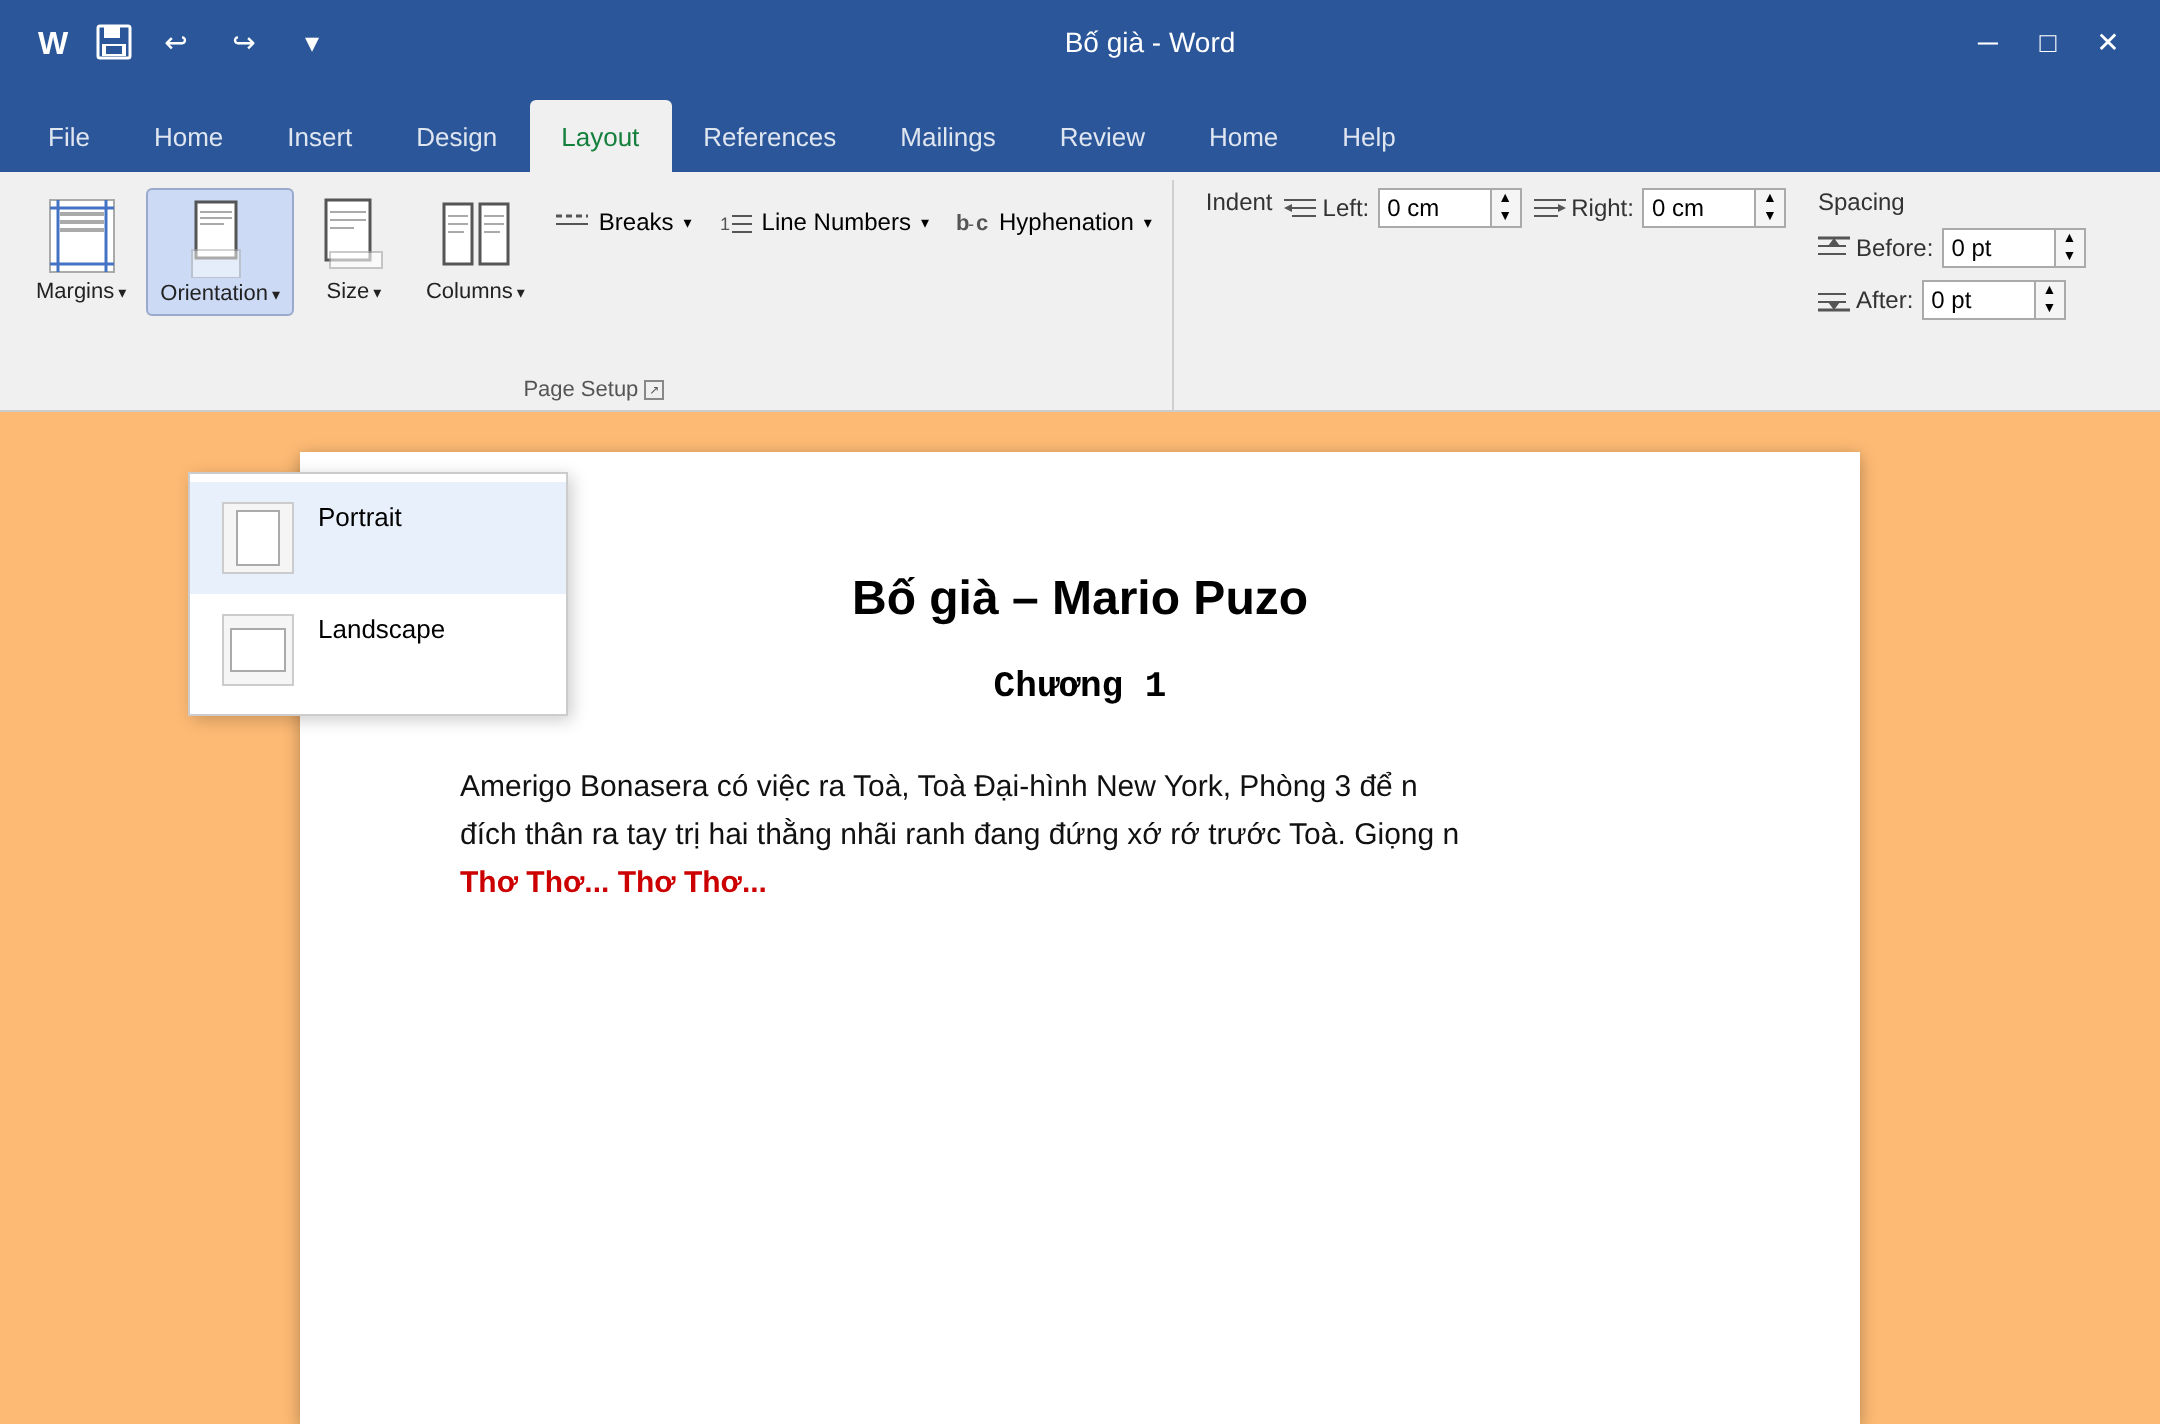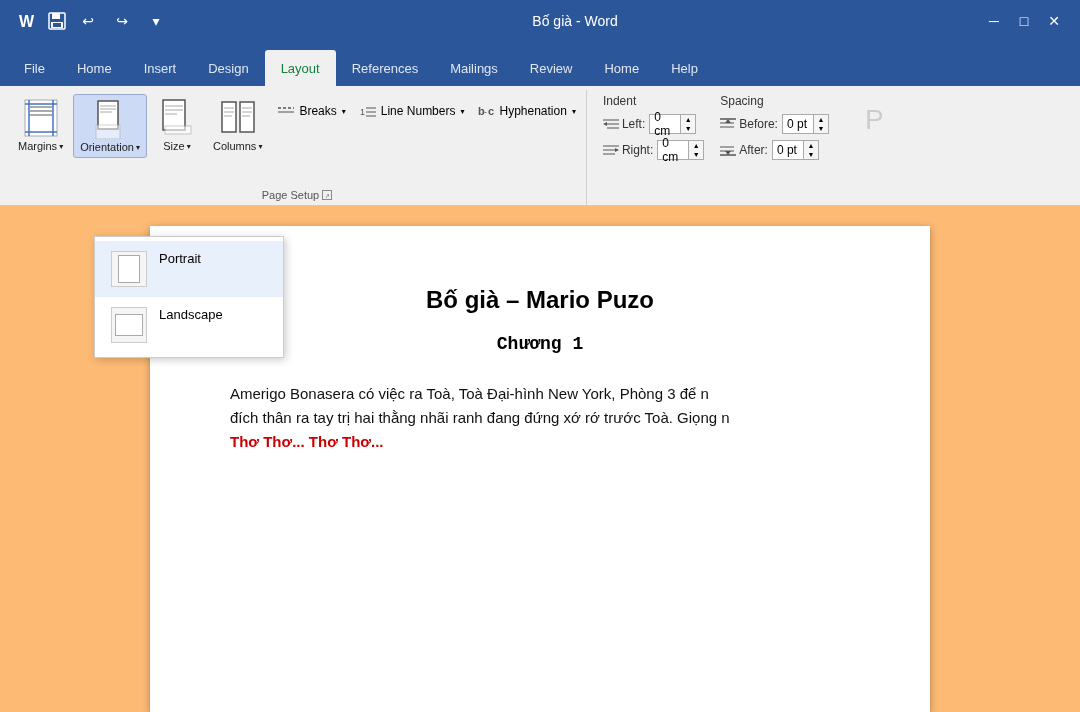--- a/index.html
+++ b/index.html
@@ -123,21 +123,21 @@
     .field-label {
       display: flex; align-items: center; gap: 3px;
       color: #333; font-size: 12px; white-space: nowrap;
       min-width: 40px;
     }
     .field-input-box {
       display: flex; align-items: center;
       border: 1px solid #aaa;
       height: 20px;
       background: white;
-      width: 47px;
+      width: 72px;
     }
     .field-input-val {
       flex: 1; padding: 0 4px; font-size: 12px; border: none; outline: none;
     }
     .field-spinner {
       display: flex; flex-direction: column;
       border-left: 1px solid #aaa;
       height: 100%;
     }
     .spinner-up, .spinner-down {
@@ -418,21 +418,21 @@
     </div>
     <div class="ribbon-group-footer">
       <span>Page Setup</span>
       <div class="expand-icon">↗</div>
     </div>
   </div>
 
   <div class="ribbon-group-wrapper" style="flex:1;">
     <div class="ribbon-group-top" style="gap:16px; padding: 4px 12px;">
 
-      <div style="display:flex;flex-direction:column;gap:6px;">
+      <div style="display:flex;flex-direction:row;gap:6px;">
         <div style="font-size:12px;color:#333;font-weight:500;">Indent</div>
         <div class="field-row">
           <div class="field-label">
             <svg width="16" height="12" viewBox="0 0 16 12">
                 <line x1="0" y1="2" x2="16" y2="2" stroke="#555" stroke-width="1"></line>
                 <line x1="4" y1="6" x2="16" y2="6" stroke="#555" stroke-width="1"></line>
                 <line x1="4" y1="10" x2="16" y2="10" stroke="#555" stroke-width="1"></line>
                 <polygon points="0,6 4,4 4,8" fill="#555"></polygon>
               </svg>
             <span>Left:</span>

